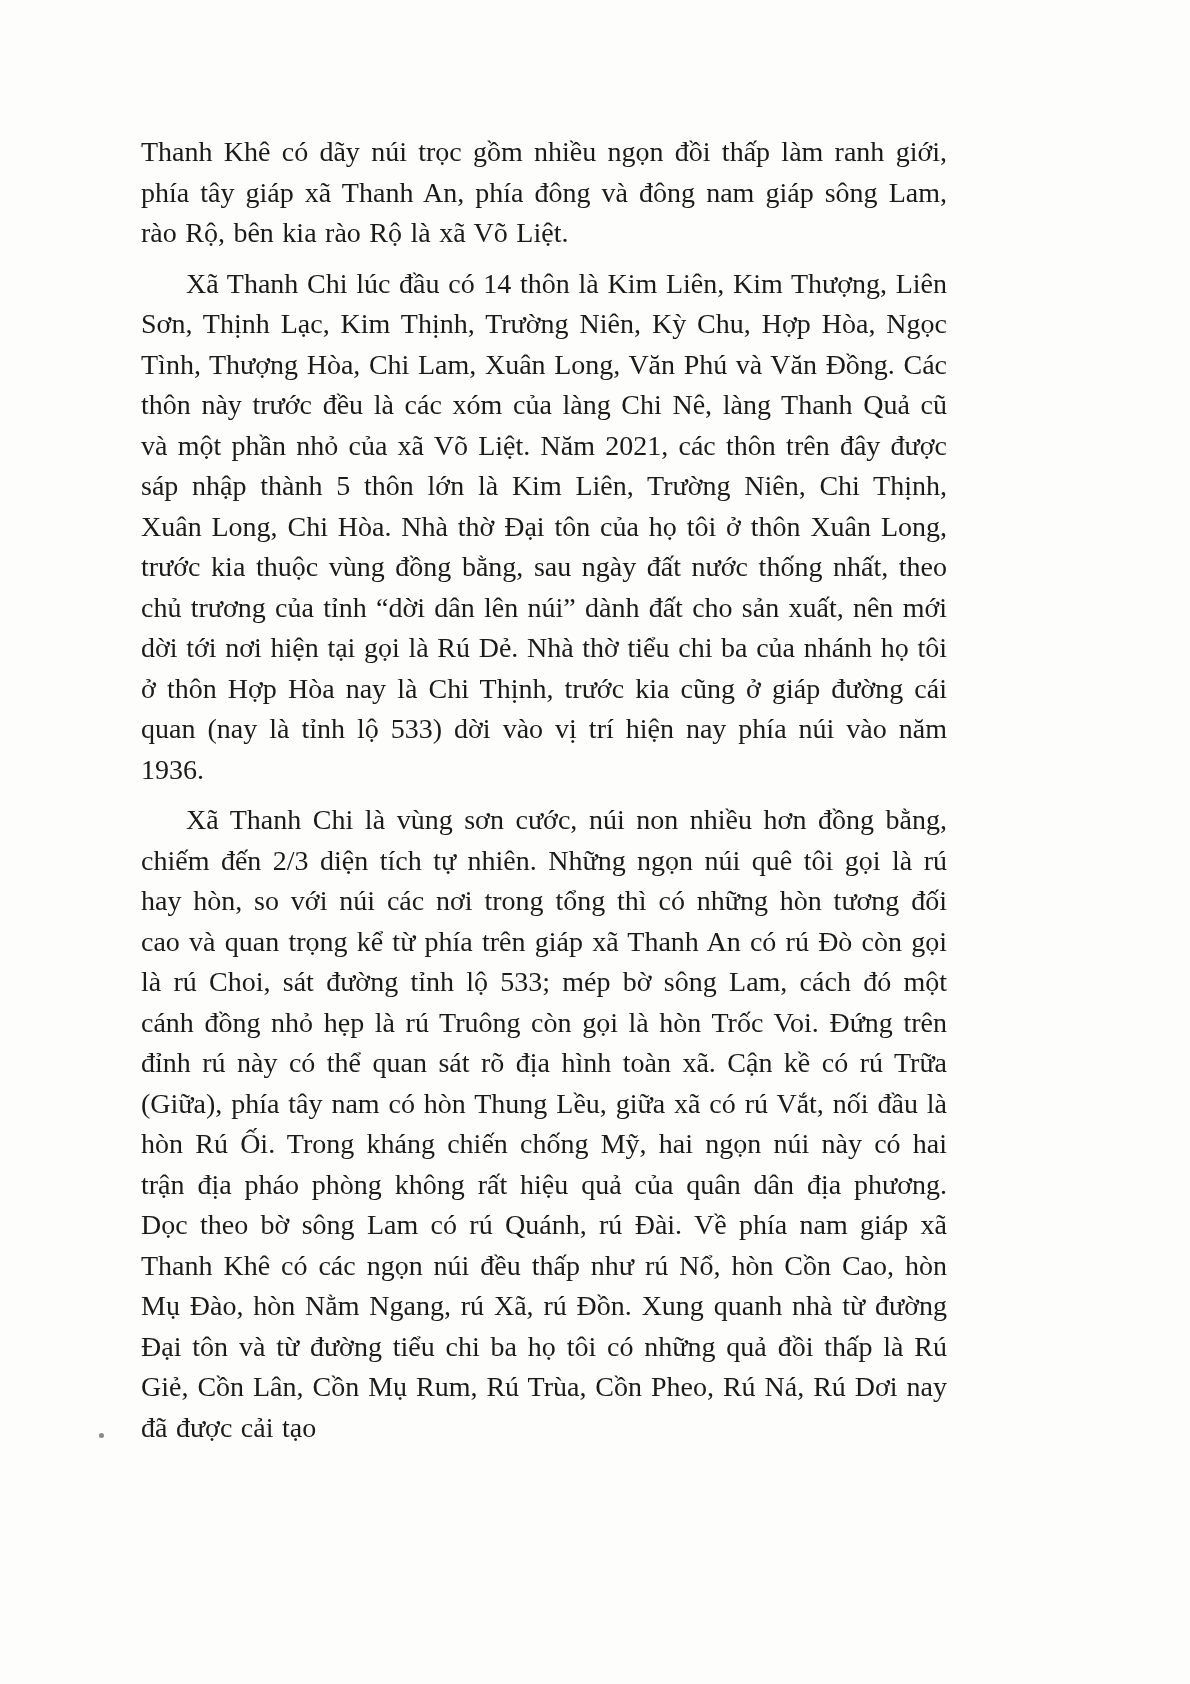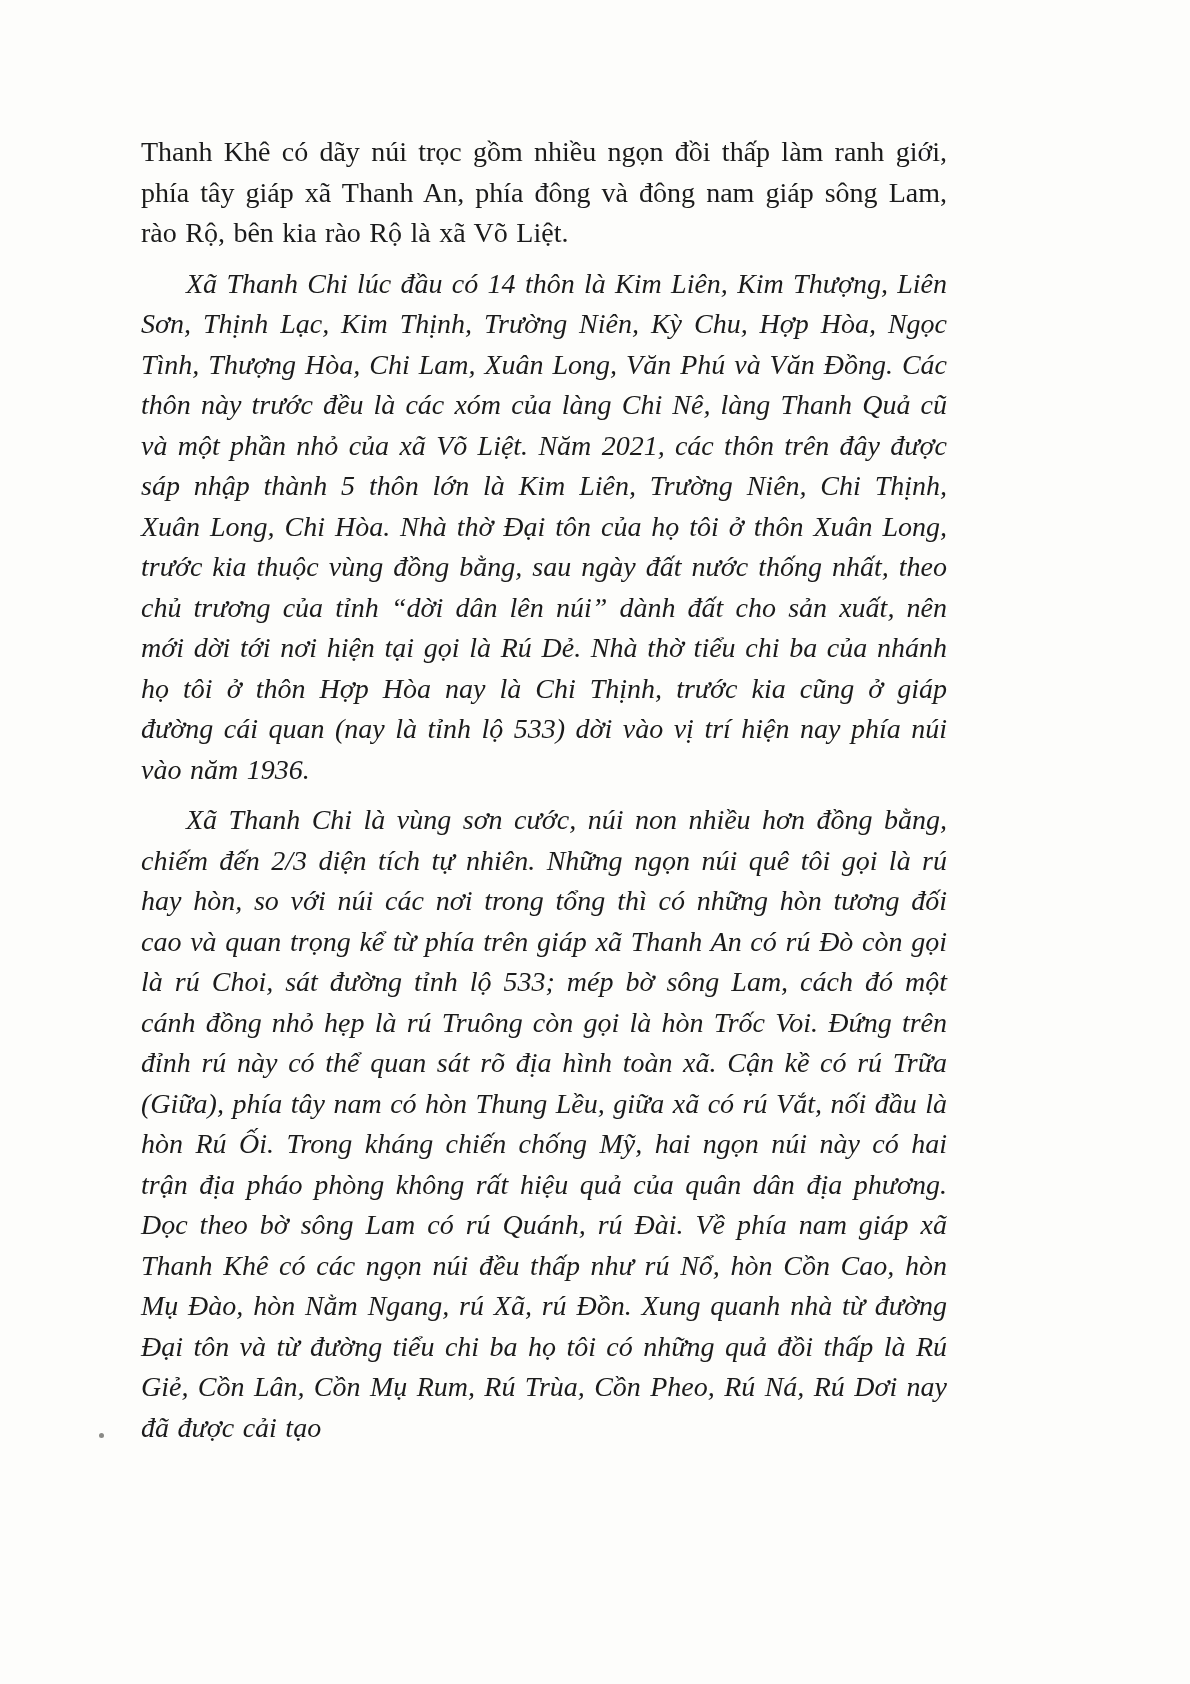--- a/index.html
+++ b/index.html
@@ -30,21 +30,20 @@
     text-align: justify;
     text-justify: inter-word;
     word-spacing: 1.5px;
     color: #1b1b1b;
   }
   .para + .para {
     margin-top: 10px;
   }
   .para.indent {
     text-indent: 45px;
-    font-style: italic;
   }
   .page-number {
     position: absolute;
     left: 15px;
     top: 1502px;
     width: 100%;
     text-align: right;
     font-size: 25px;
     color: #1b1b1b;
   }

